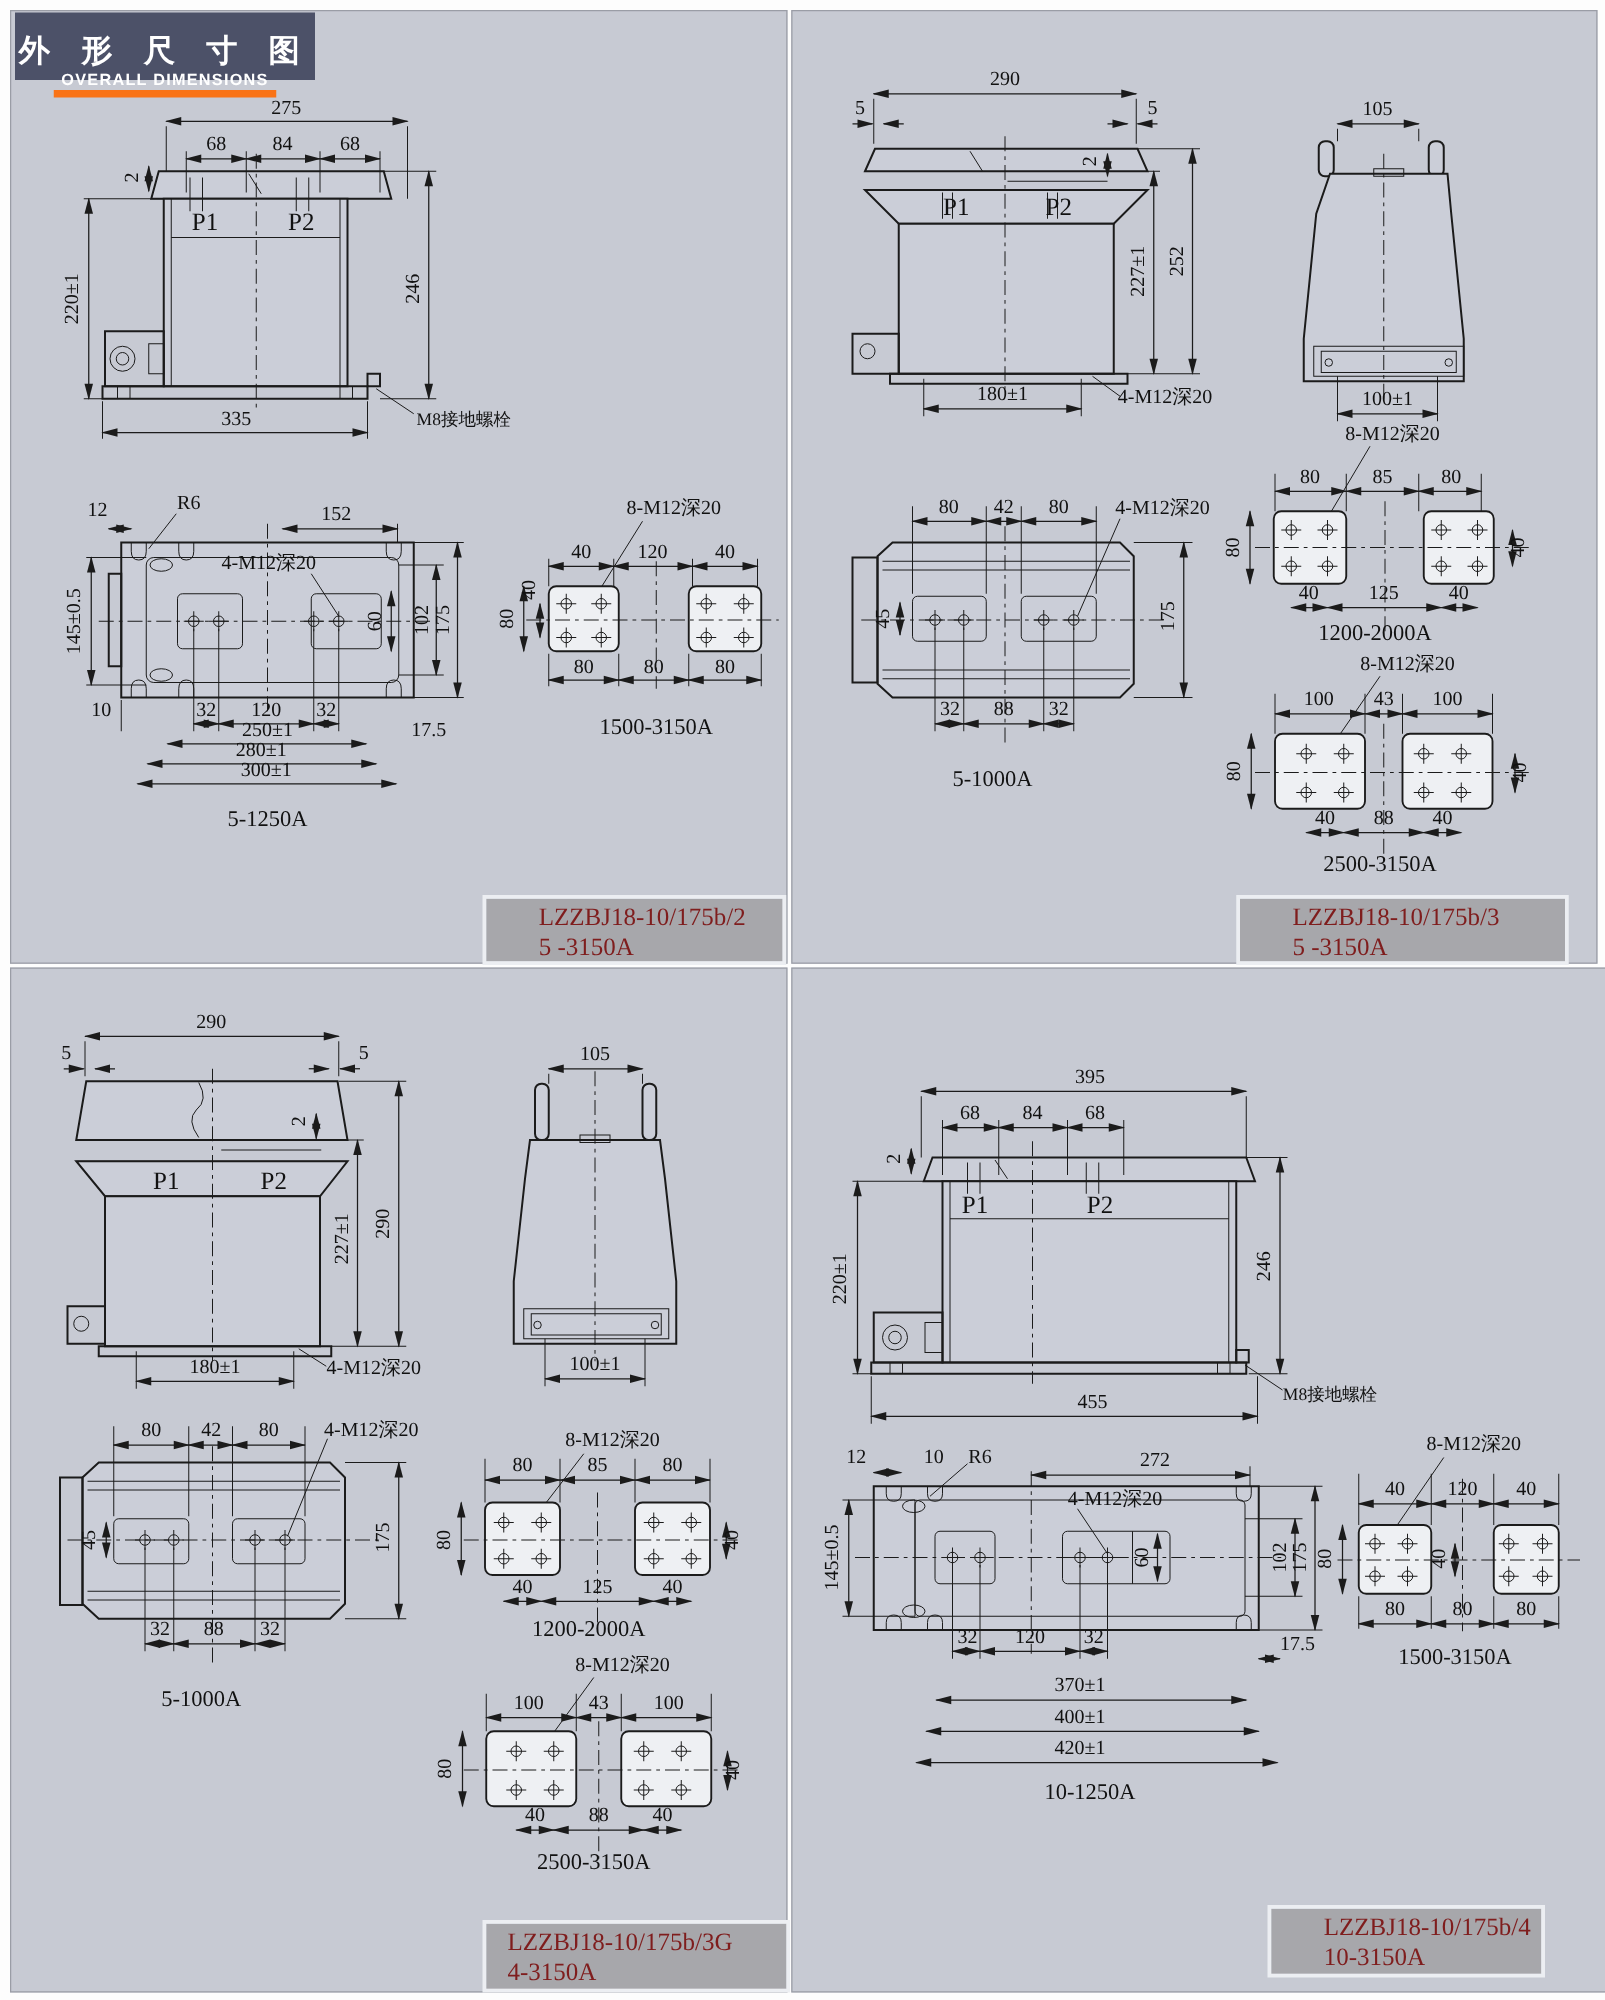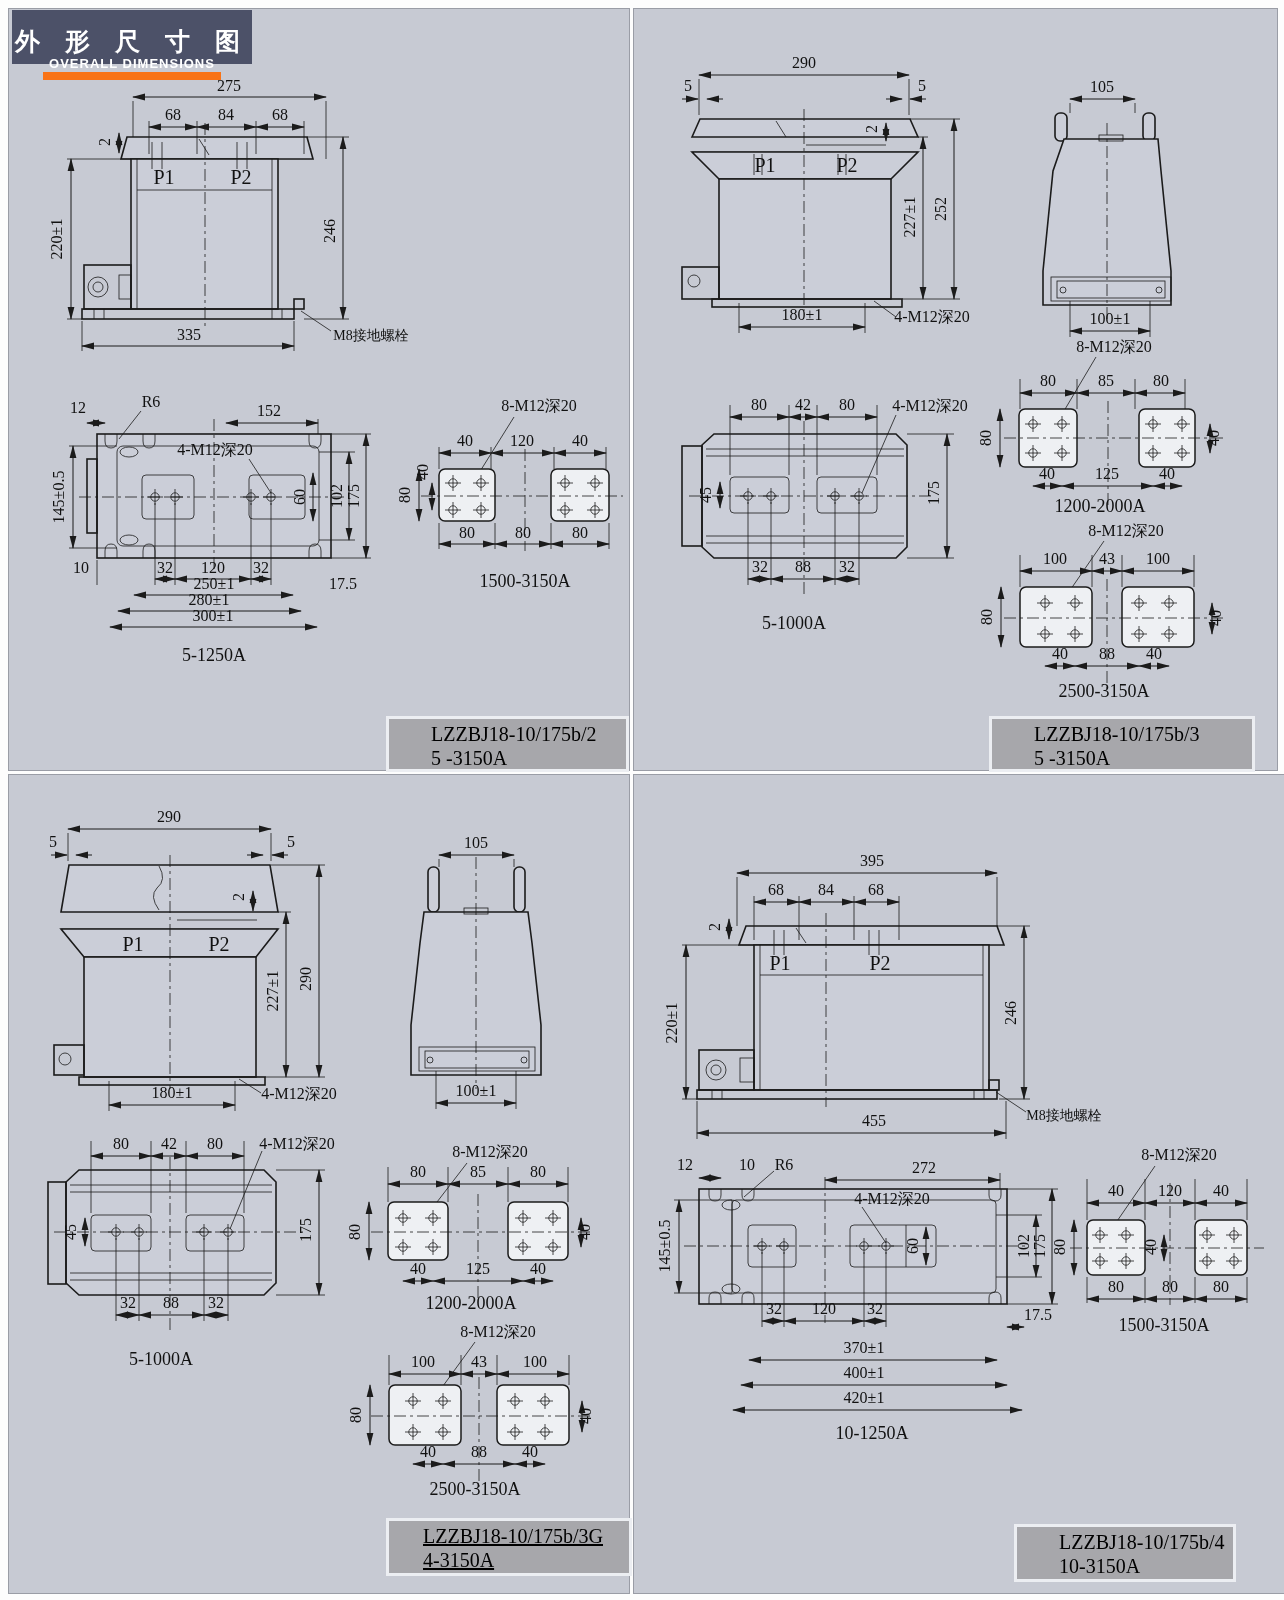--- a/index.html
+++ b/index.html
@@ -9,23 +9,23 @@
   #p-tl{left:8px;top:8px;width:620px;height:761px;}
   #p-tr{left:633px;top:8px;width:643px;height:761px;}
   #p-bl{left:8px;top:774px;width:620px;height:818px;}
   #p-br{left:633px;top:774px;width:643px;height:818px;padding-left:46px;}
   .panel svg{position:absolute;left:0;top:0;}
 
   .badge{position:absolute;left:3px;top:1px;width:240px;height:54px;background:#4c5168;
          color:#fff;font-family:"Liberation Sans",sans-serif;padding-top:18px;box-sizing:border-box;}
   .badge-cn{font-size:25px;font-weight:bold;letter-spacing:9px;text-align:center;line-height:27px;}
   .badge-en{font-size:13px;font-weight:bold;letter-spacing:1px;text-align:center;line-height:17px;
-            border-bottom:8px solid #f97316;width:178px;margin:0 auto;}
-
-  .mlabel{position:absolute;background:#a7a7ab;outline:3px solid #eceef2;color:#000000;
+            border-bottom:6px solid #f97316;width:178px;margin:0 auto;}
+
+  .mlabel{position:absolute;background:#a7a7ab;outline:3px solid #eceef2;color:#7f1d1d;
           font-size:20px;line-height:24px;padding:3px 8px 3px 42px;box-sizing:border-box;}
 
   .ol{fill:none;stroke:#1b1b1b;stroke-width:1.6;}
   .fb{fill:#cbced8;stroke:#1b1b1b;stroke-width:1.6;}
   .pd{fill:#eef0f3;stroke:#1b1b1b;stroke-width:1.5;}
   .tn{fill:none;stroke:#1b1b1b;stroke-width:.8;}
   .dm{fill:none;stroke:#1b1b1b;stroke-width:1;}
   .cl{fill:none;stroke:#1b1b1b;stroke-width:.8;stroke-dasharray:12 4 3 4;}
   text.d{font:16px "Liberation Serif",serif;fill:#111;text-anchor:middle;}
   text.s{font:14px "Liberation Serif",serif;fill:#111;text-anchor:middle;}
@@ -617,21 +617,21 @@
       <line class="dm" x1="107" y1="540" x2="130" y2="540" marker-start="url(#ar)" marker-end="url(#ar)"></line>
       <line class="dm" x1="130" y1="540" x2="195" y2="540" marker-start="url(#ar)" marker-end="url(#ar)"></line>
       <line class="dm" x1="195" y1="540" x2="219" y2="540" marker-start="url(#ar)" marker-end="url(#ar)"></line>
       <text class="d" x="119" y="533">32</text>
       <text class="d" x="162" y="533">88</text>
       <text class="d" x="207" y="533">32</text>
       <text class="c" x="152" y="590">5-1000A</text>
     </g>
   </svg>
 
-  <div class="mlabel" style="left:380px;top:746px;width:240px;height:52px;padding-left:34px;text-decoration:underline;">
+  <div class="mlabel" style="left:380px;top:764px;width:240px;height:52px;padding-left:17px;">
     <div>LZZBJ18-10/175b/3G</div>
     <div>4-3150A</div>
   </div>
 </div>
 
 <div class="panel" id="p-br">
   <svg width="643" height="818" viewBox="0 0 643 818">
 
     <g>
       <polygon class="fb" points="105,170 112,151 363,151 370,170"></polygon>

